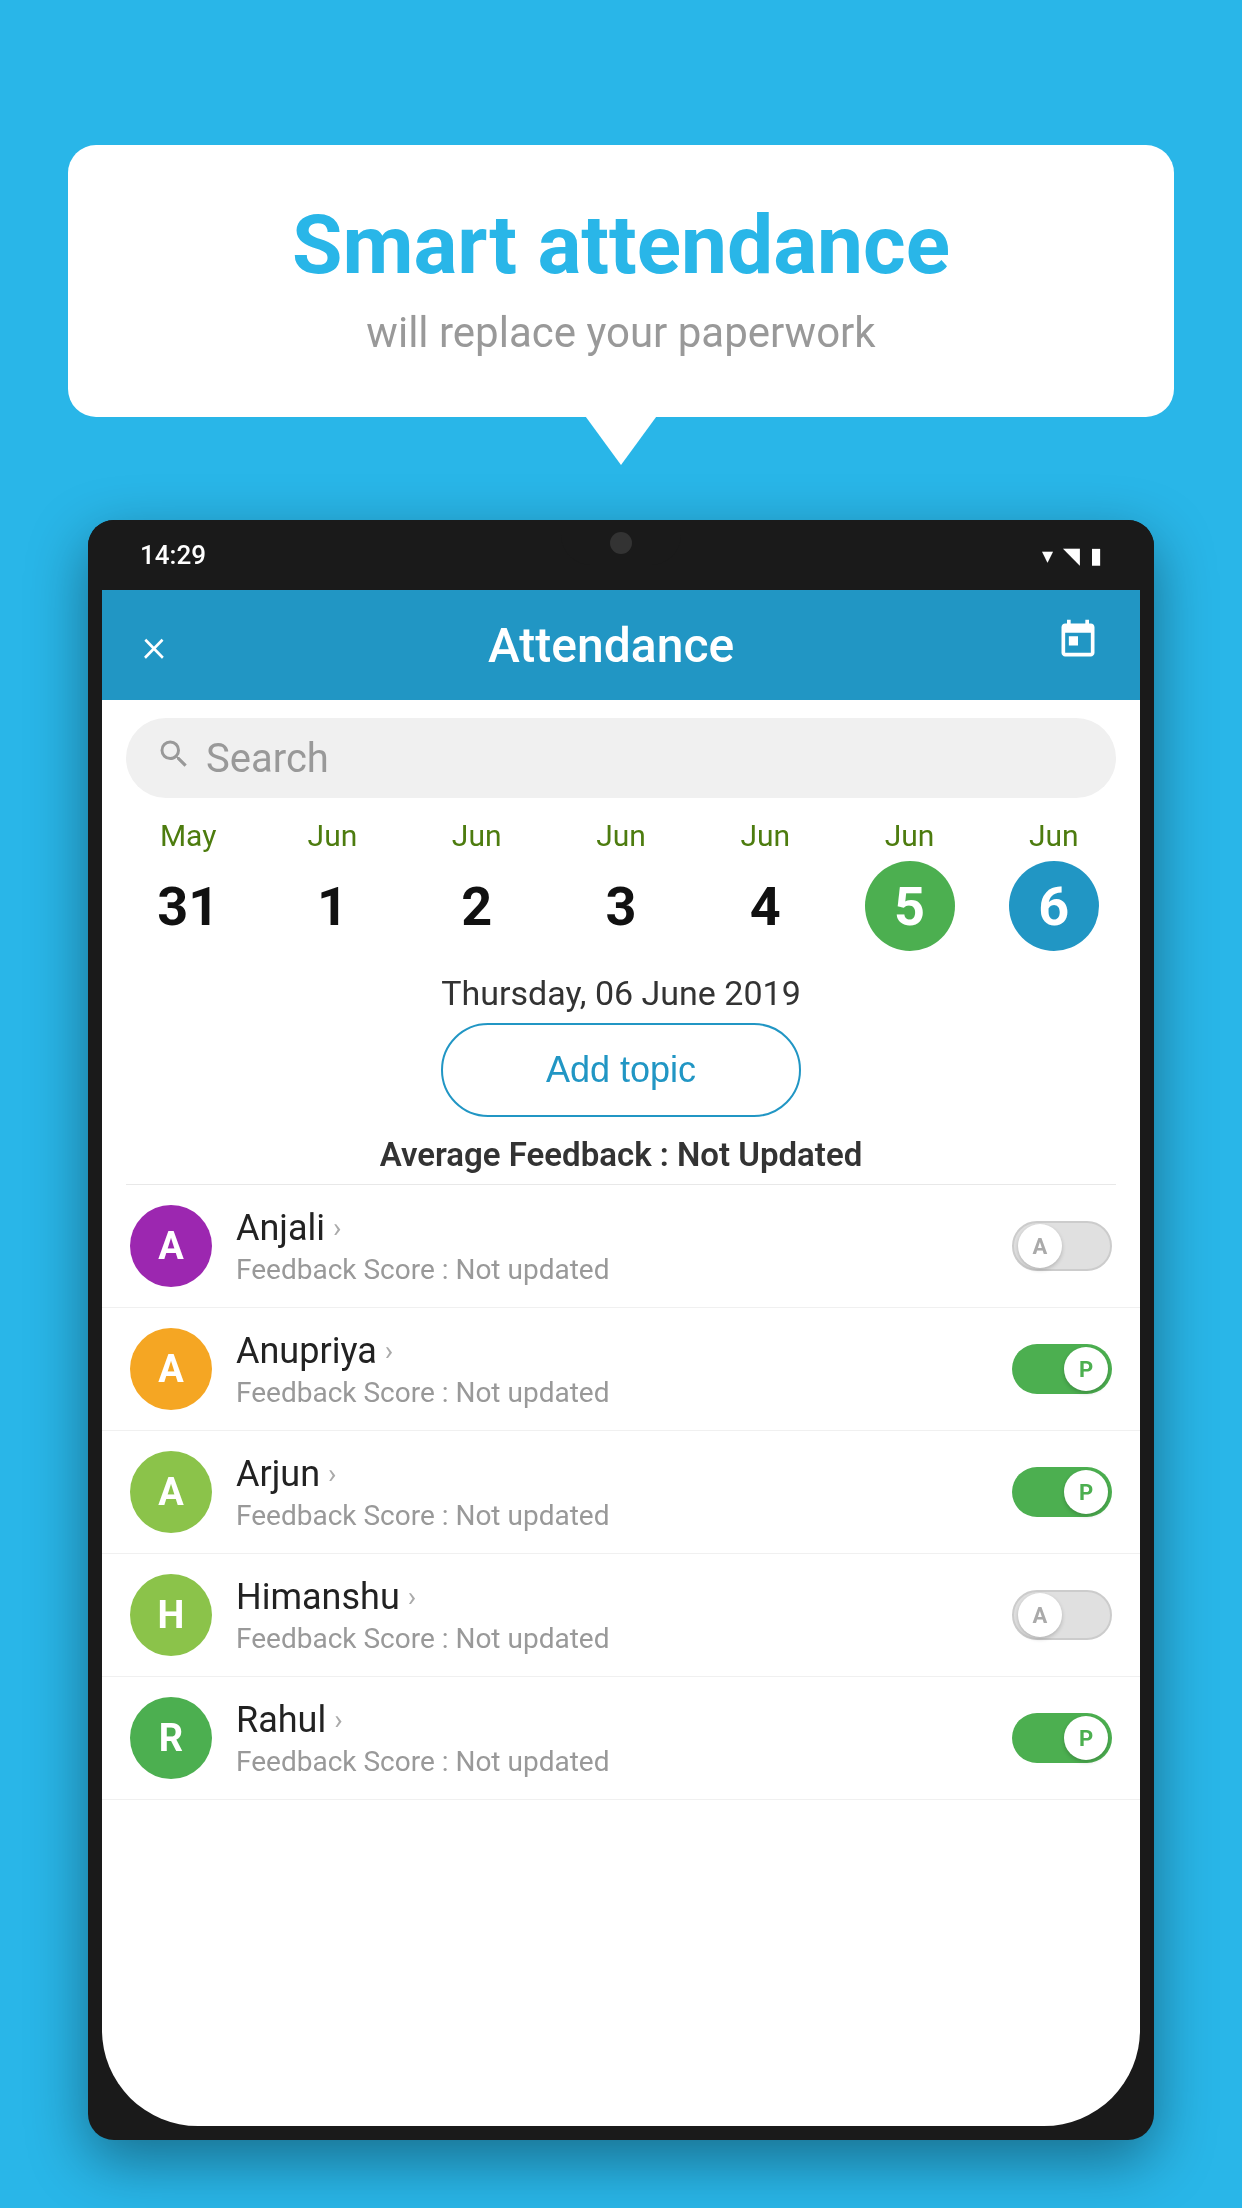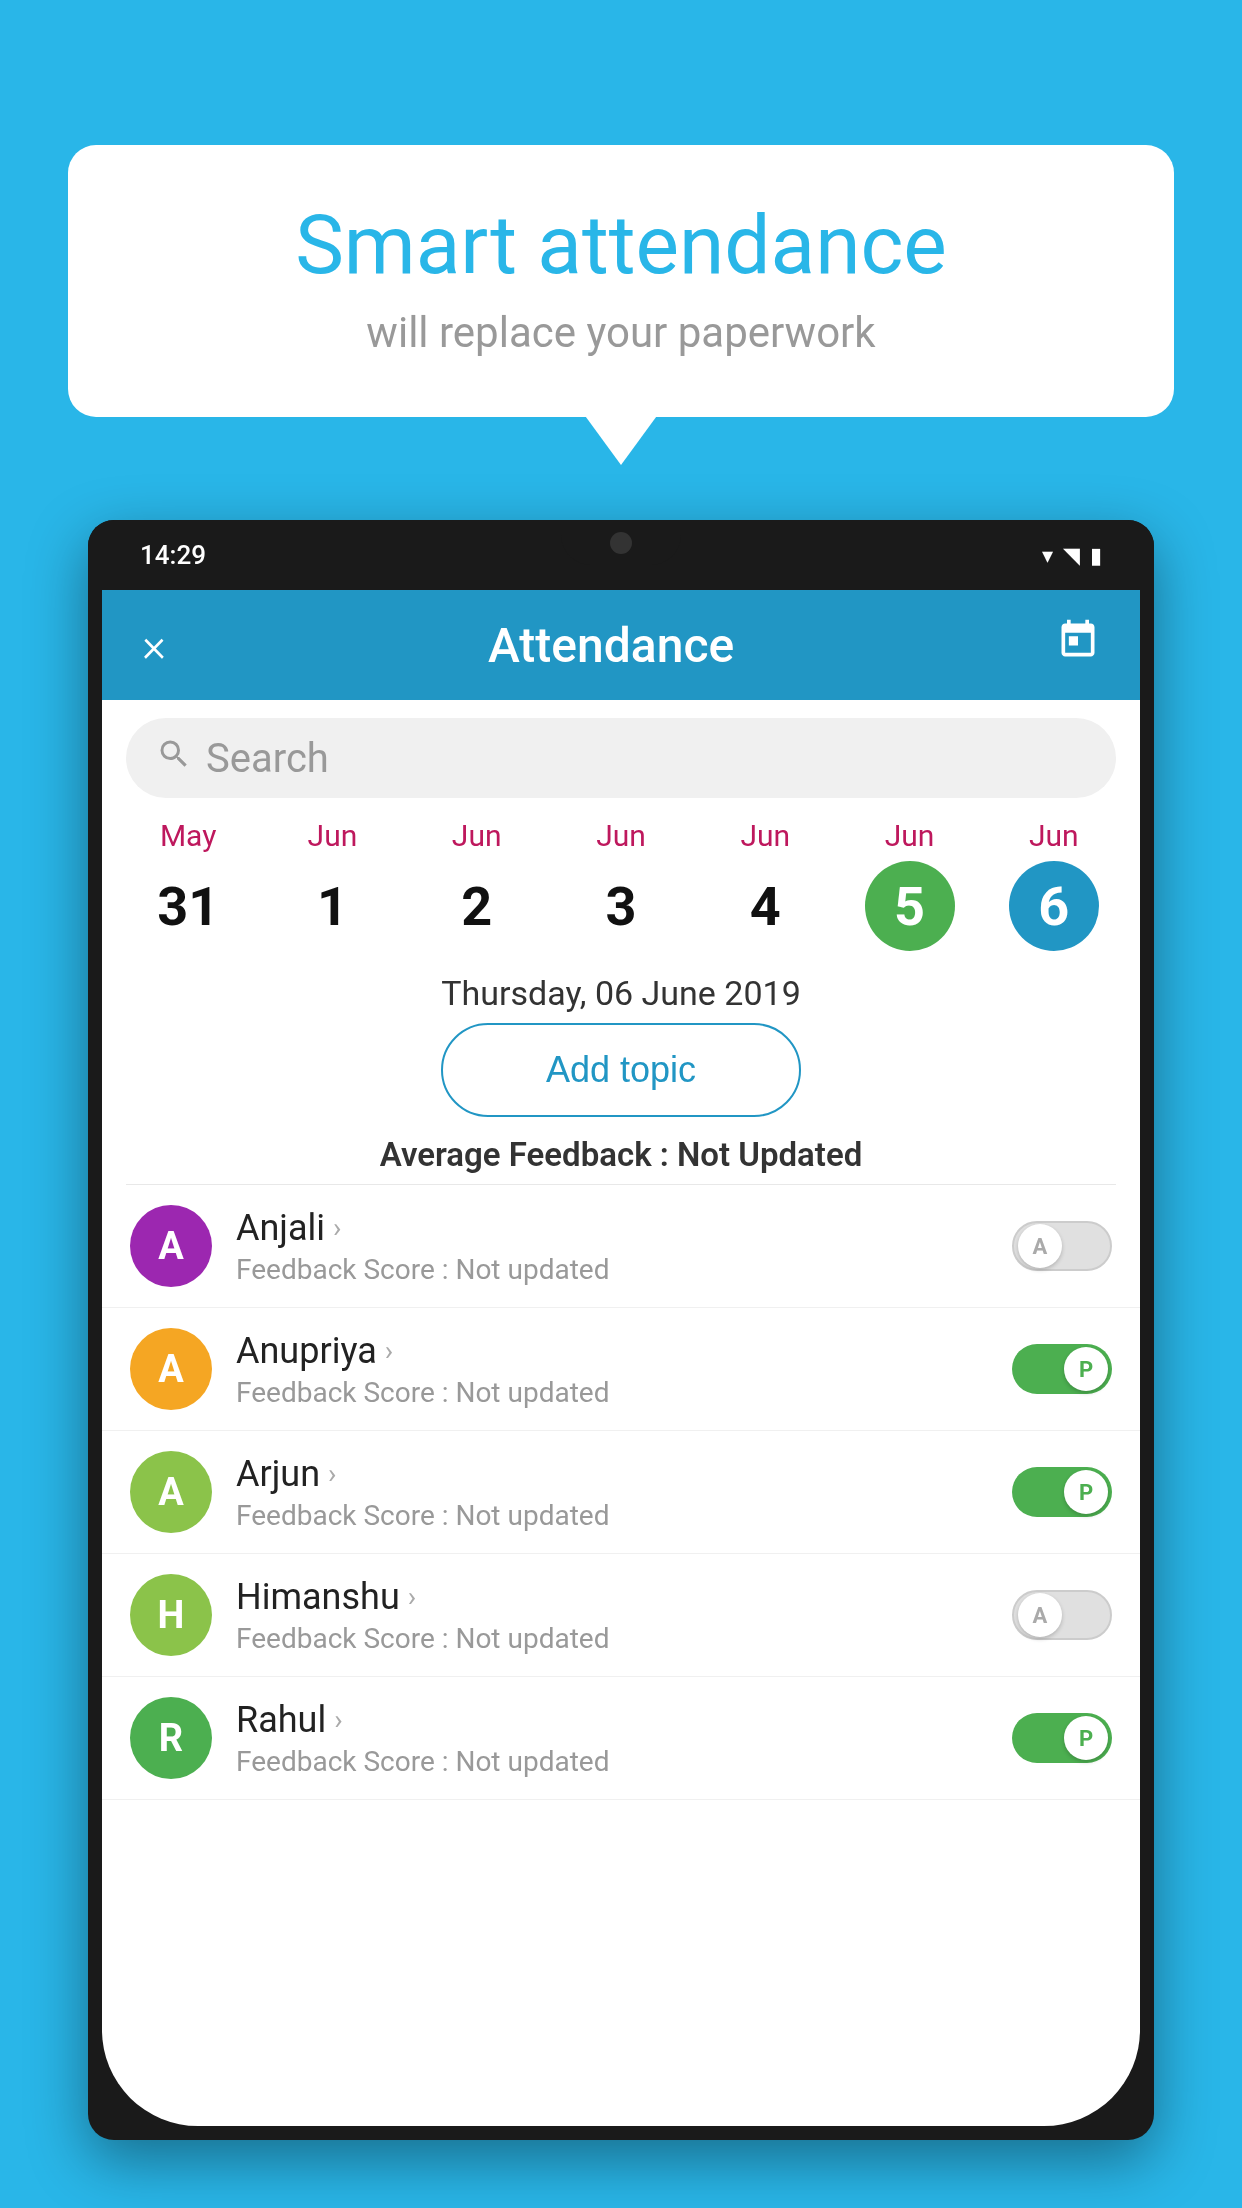--- a/index.html
+++ b/index.html
@@ -30,21 +30,21 @@
       left: 50%;
       transform: translateX(-50%);
       width: 0;
       height: 0;
       border-left: 38px solid transparent;
       border-right: 38px solid transparent;
       border-top: 52px solid #fff;
     }
     .speech-bubble-title {
       font-size: 82px;
-      font-weight: 400;
+      font-weight: 700;
       color: #29b6e8;
       line-height: 1.1;
       margin-bottom: 18px;
     }
     .speech-bubble-subtitle {
       font-size: 42px;
       color: #999;
       font-weight: 400;
     }
 
@@ -170,21 +170,21 @@
     }
     .date-col {
       display: flex;
       flex-direction: column;
       align-items: center;
       gap: 8px;
       min-width: 120px;
     }
     .date-month {
       font-size: 30px;
-      color: #be185d;
+      color: #4d7c0f;
       font-weight: 400;
     }
     .date-num {
       font-size: 54px;
       font-weight: 700;
       color: #111;
       width: 90px;
       height: 90px;
       display: flex;
       align-items: center;

